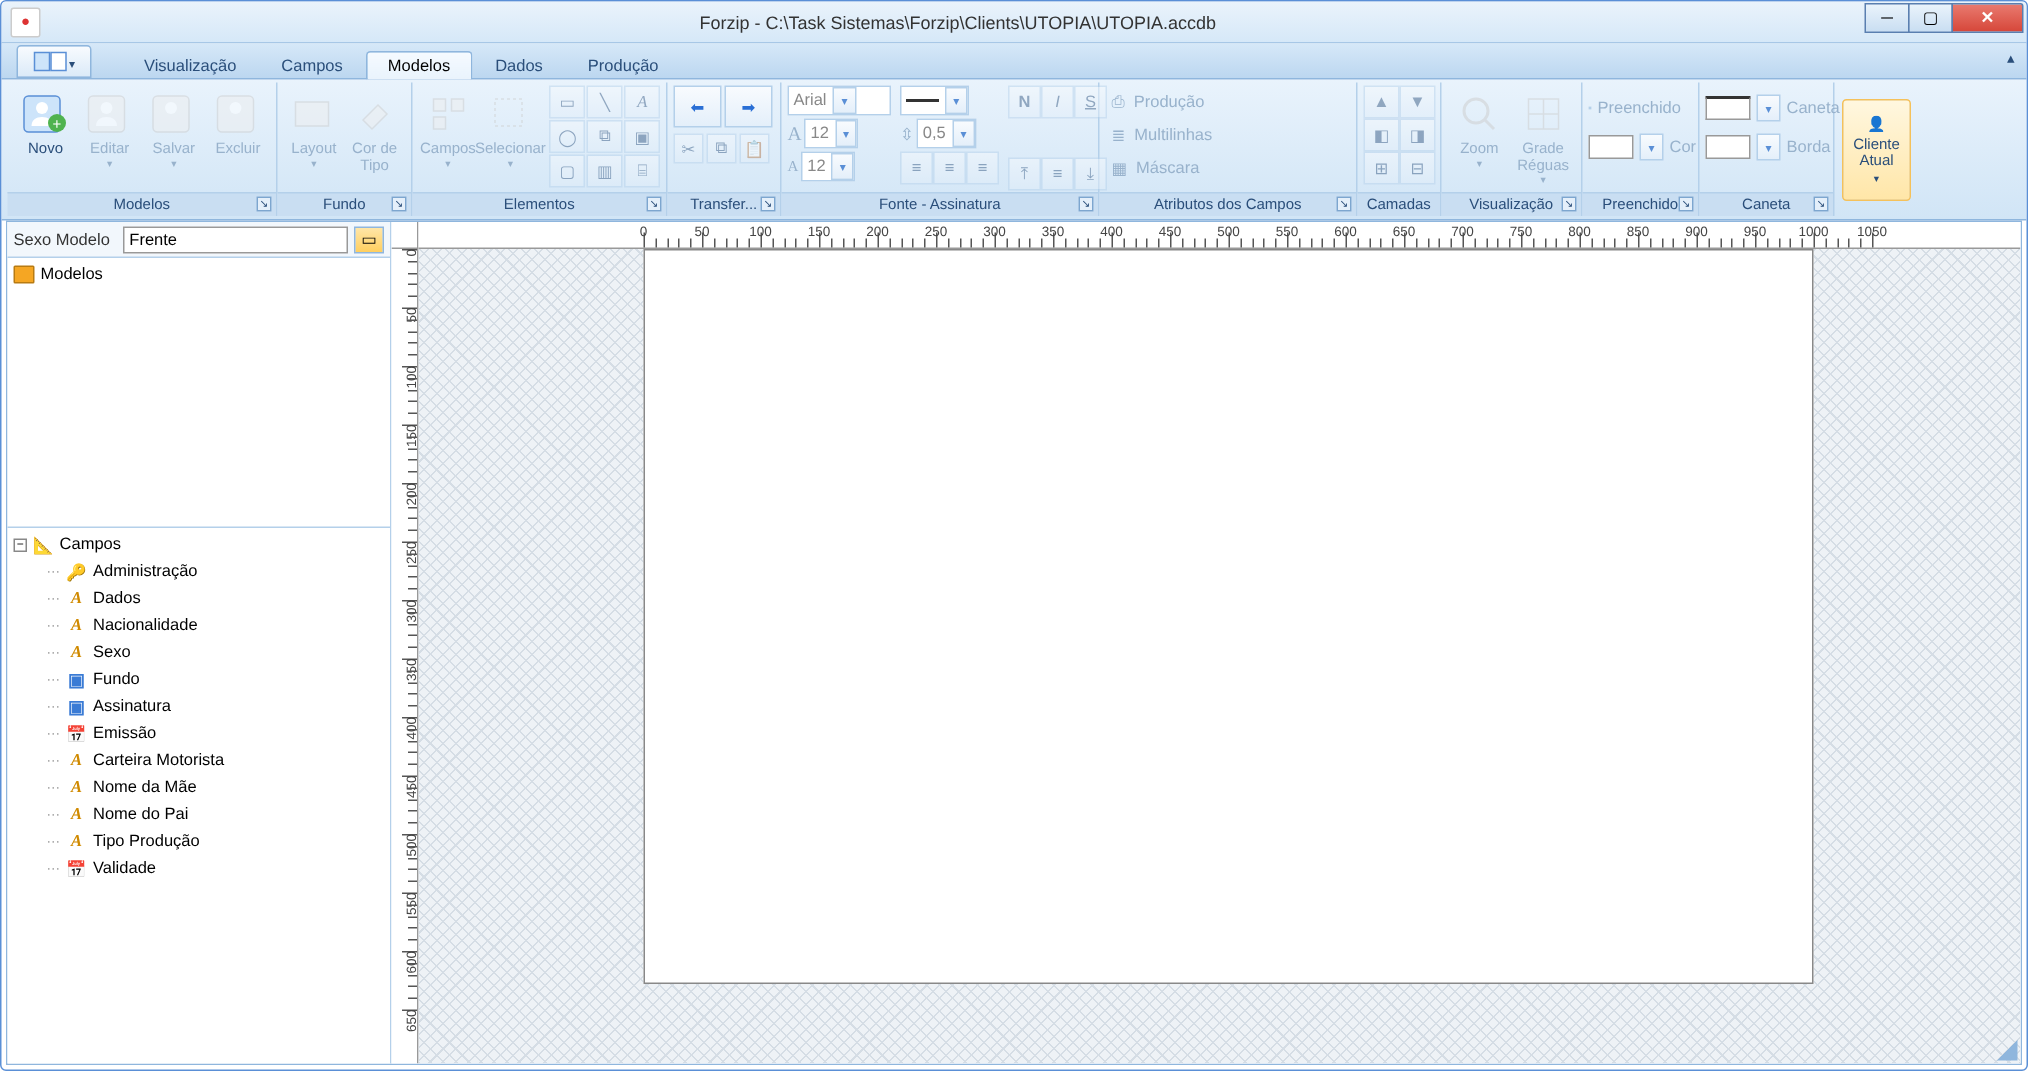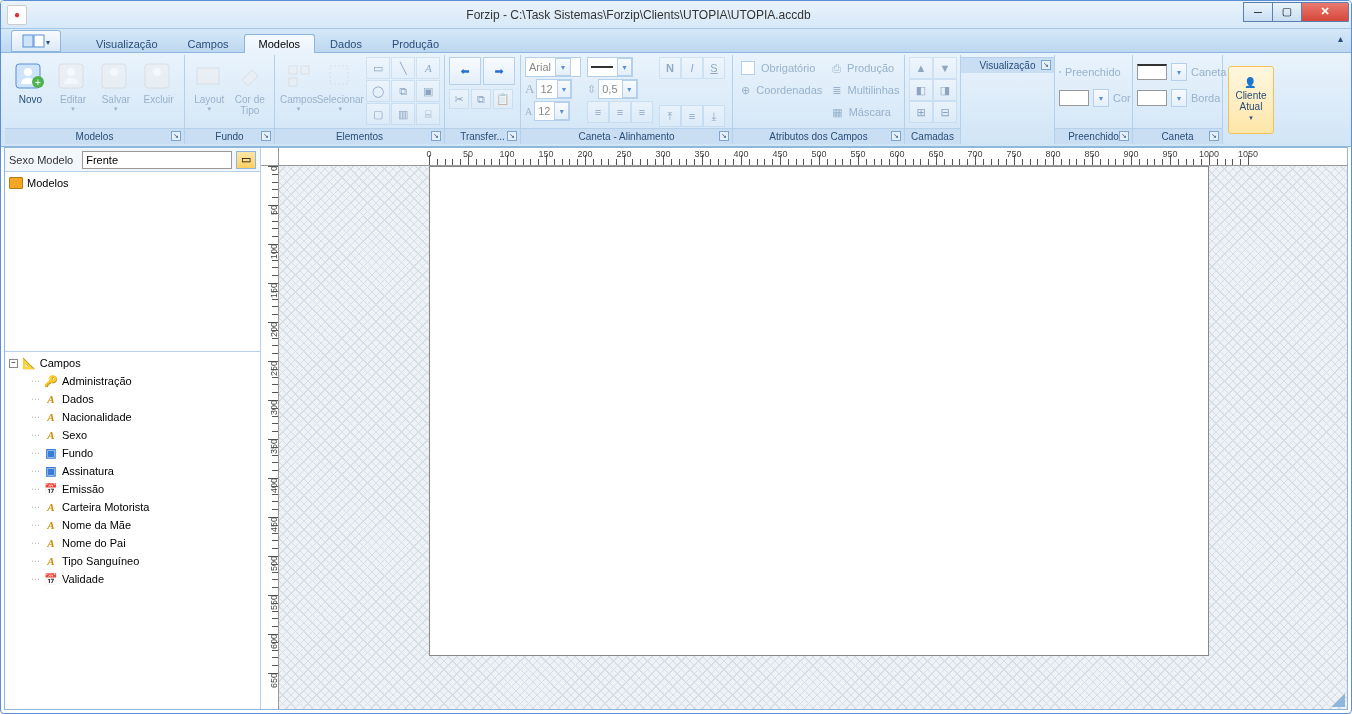--- a/index.html
+++ b/index.html
@@ -260,21 +260,21 @@
     </div>
     <div class="group-label">
         <span>Transfer...</span>
         <span class="launcher">↘</span>
       </div>
   </div>
 
   <div class="group" style="width:212px">
     <div class="group-body" style="gap:6px">
       <div class="fontblk">
-        <div class="fsel" style="width:56px">
+        <div class="fsel" style="width:69px">
             <span>Arial</span>
             <span class="carr">▾</span>
           </div>
         <div style="display:flex;gap:2px;align-items:center">
           <span style="font-family:serif;font-size:13px;color:#98b2cc">A</span>
           <div class="fsel" style="width:36px">
               <span>12</span>
               <span class="carr">▾</span>
             </div>
         </div>
@@ -320,37 +320,27 @@
         </div>
         <div style="height:22px"></div>
         <div class="align-row">
           <div class="sbtn disabled">⤒</div>
           <div class="sbtn disabled">≡</div>
           <div class="sbtn disabled">⤓</div>
         </div>
       </div>
     </div>
     <div class="group-label">
-        <span>Caneta - Alinhamento</span>
+        <span>Fonte - Assinatura</span>
         <span class="launcher">↘</span>
       </div>
   </div>
 
   <div class="group attrib" style="width:172px">
     <div class="group-body" style="gap:2px">
-      <div style="display:flex;flex-direction:column">
-        <div class="arow">
-            <span class="ck"></span>
-            <span>Obrigatório</span>
-          </div>
-        <div class="arow">
-            <span>⊕</span>
-            <span>Coordenadas</span>
-          </div>
-      </div>
       <div style="display:flex;flex-direction:column">
         <div class="arow">
             <span>⎙</span>
             <span>Produção</span>
           </div>
         <div class="arow">
             <span>≣</span>
             <span>Multilinhas</span>
           </div>
         <div class="arow">
@@ -375,20 +365,44 @@
       <div class="sbtn disabled">⊞</div>
       <div class="sbtn disabled">⊟</div>
     </div>
       </div>
     <div class="group-label">
         <span>Camadas</span>
       </div>
   </div>
 
   <div class="group viz" style="width:94px">
+    <div class="group-body">
+      <div class="rbtn-big disabled">
+        <div class="ricon">
+            <svg width="28" height="28">
+              <circle cx="12" cy="12" r="8" fill="none" stroke="#b4d0ea" stroke-width="2"></circle>
+              <line x1="18" y1="18" x2="24" y2="24" stroke="#b4d0ea" stroke-width="2"></line>
+            </svg>
+          </div>
+        <span>Zoom</span>
+        <span class="drop-arrow">▾</span>
+      </div>
+      <div class="rbtn-big disabled">
+        <div class="ricon">
+            <svg width="28" height="28">
+              <rect x="4" y="4" width="20" height="20" fill="none" stroke="#b4d0ea"></rect>
+              <line x1="4" y1="14" x2="24" y2="14" stroke="#b4d0ea"></line>
+              <line x1="14" y1="4" x2="14" y2="24" stroke="#b4d0ea"></line>
+            </svg>
+          </div>
+        <span style="white-space:pre-line;text-align:center">Grade
+Réguas</span>
+        <span class="drop-arrow">▾</span>
+      </div>
+    </div>
     <div class="group-label">
         <span>Visualização</span>
         <span class="launcher">↘</span>
       </div>
   </div>
 
   <div class="group" style="width:78px">
     <div class="group-body" style="flex-direction:column;gap:4px;padding-top:4px">
       <div class="fillrow disabled">
           <span class="ck"></span>
@@ -507,21 +521,21 @@
             <span>Nome da Mãe</span>
           </div>
           <div class="ct-item">
             <span class="dots">⋯</span>
             <span class="ficon txt">A</span>
             <span>Nome do Pai</span>
           </div>
           <div class="ct-item">
             <span class="dots">⋯</span>
             <span class="ficon txt">A</span>
-            <span>Tipo Sanguíneo</span>
+            <span>Tipo Produção</span>
           </div>
           <div class="ct-item">
             <span class="dots">⋯</span>
             <span class="ficon date">📅</span>
             <span>Validade</span>
           </div>
         </div>
     </div>
   </div>
 

